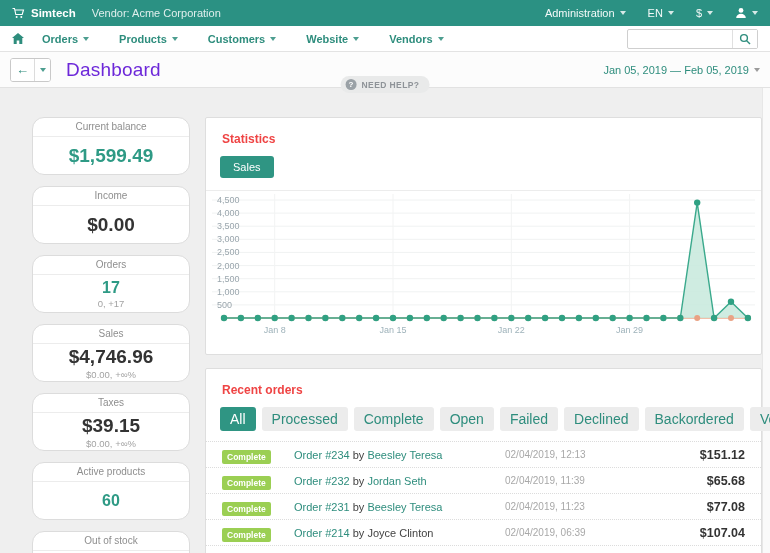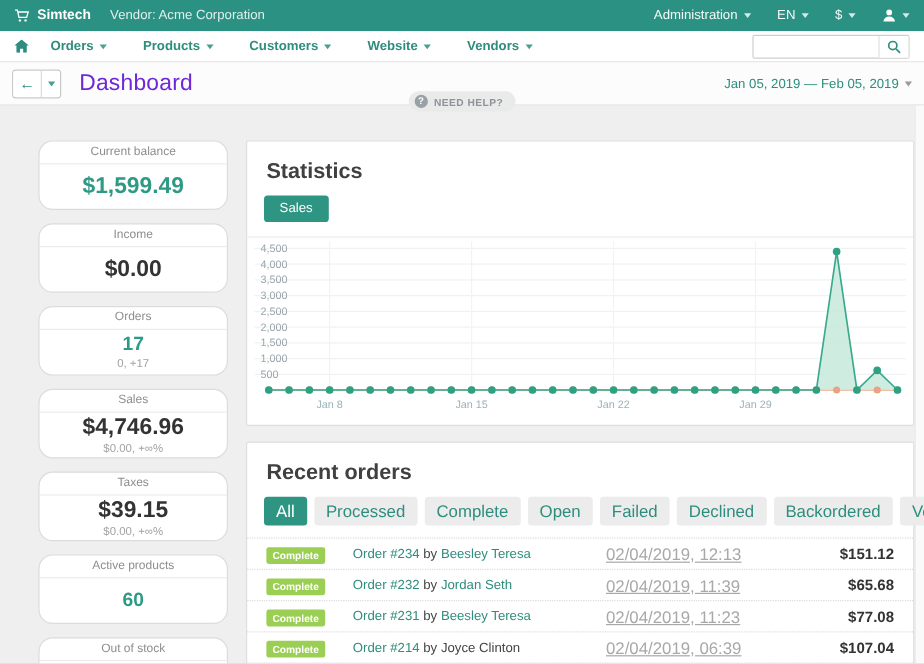--- a/index.html
+++ b/index.html
@@ -48,37 +48,37 @@
   .card-b{height:37px;display:flex;flex-direction:column;align-items:center;justify-content:center;}
   .card-val{font-weight:bold;color:#333;}
   .card-val.money{font-size:19px;}
   .card-val.count{font-size:16px;}
   .card-val.accent{color:#2e9a85;}
   .card-sub{font-size:9.5px;color:#a3a3a3;margin-top:1px;}
   
   .panel{position:absolute;left:205px;width:557px;background:#fff;border:1px solid #dedede;border-radius:2px;box-sizing:border-box;}
   .panel.stats{top:117px;height:238px;}
   .panel.orders{top:368px;height:210px;}
-  .panel-title{font-size:18px;font-weight:bold;color:#404040;padding:14px 16px 10px;}
+  .panel-title{font-size:12px;font-weight:bold;color:#ef4444;padding:14px 16px 10px;}
   .sales-pill{display:inline-block;margin:0 0 12px 14px;background:#2f9583;color:#fff;font-size:11px;
               padding:5px 13px;border-radius:3px;cursor:pointer;}
   .chart-divider{border-top:1px solid #ececec;}
   .chart-wrap{padding:3px 6px 0;}
   
   .tabs{display:flex;gap:6px;padding:0 14px 10px;flex-wrap:nowrap;}
   .tab{font-size:14px;color:#2e8d7d;background:#ececec;border-radius:3px;padding:4px 10px;cursor:pointer;white-space:nowrap;}
   .tab.active{background:#2f9583;color:#fff;}
   .order-row{display:flex;align-items:center;height:26px;padding:0 16px;border-top:1px dotted #dcdcdc;box-sizing:border-box;}
   .badge{flex:none;width:44px;text-align:center;}
   .badge span{display:inline-block;background:#9bcf53;color:#fff;font-size:8.5px;font-weight:bold;
               padding:2.5px 5px;border-radius:2px;line-height:1;}
   .order-cell{flex:1;padding-left:28px;font-size:11px;color:#444;white-space:nowrap;overflow:hidden;}
   .order-cell .link{color:#2e8d7d;cursor:pointer;}
   .order-cell .plain{color:#444;}
-  .order-date{flex:none;width:150px;font-size:14px;color:#a8a8a8;text-decoration:underline;}
+  .order-date{flex:none;width:150px;font-size:10px;color:#a8a8a8;}
   .order-total{flex:none;width:90px;text-align:right;font-size:12.5px;font-weight:bold;color:#333;}
   svg{display:block;}
 </style>
 </head>
 <body>
 
 <div class="screen">
 
   <div class="topbar">
     <div class="brand">

